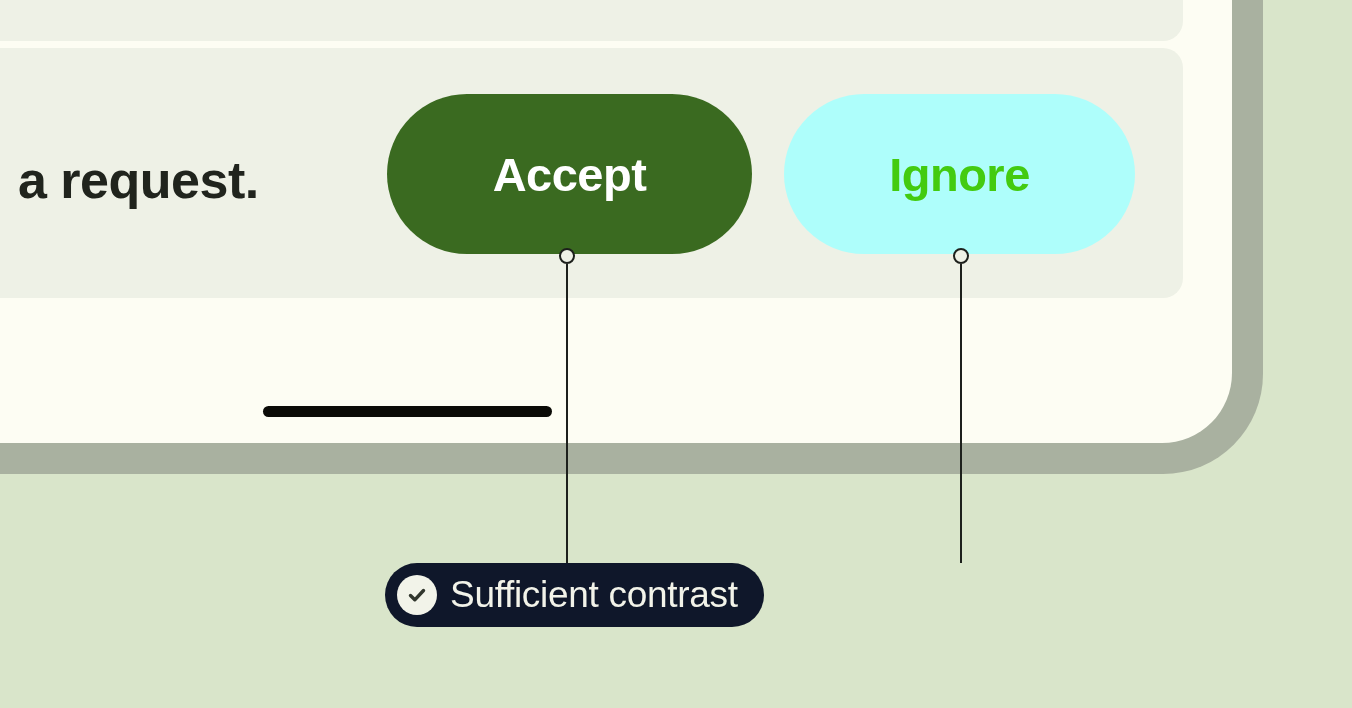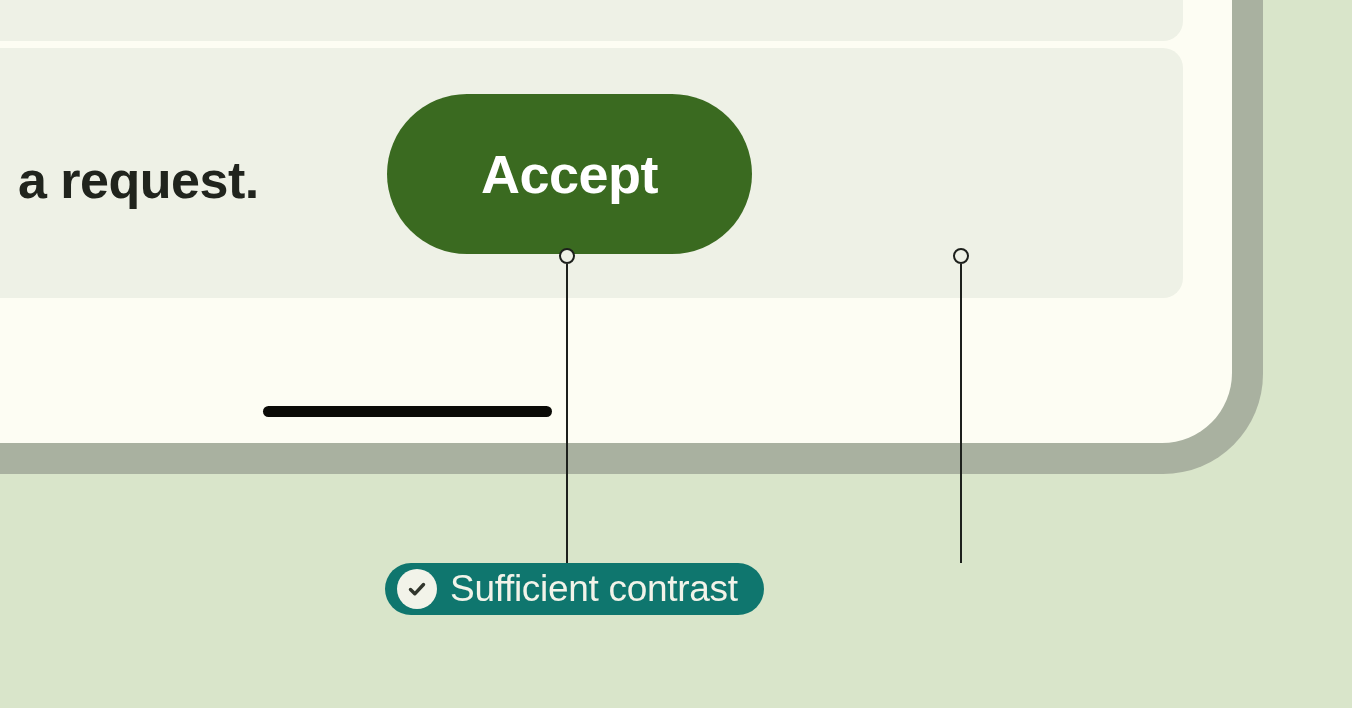--- a/index.html
+++ b/index.html
@@ -49,21 +49,21 @@
   .pill-button {
     position: absolute;
     top: 94px;
     height: 160px;
     border-radius: 80px;
     border: none;
     display: flex;
     align-items: center;
     justify-content: center;
     font-family: "Liberation Sans", sans-serif;
-    font-size: 54px;
+    font-size: 47px;
     font-weight: 700;
     letter-spacing: -0.5px;
     cursor: pointer;
     padding: 0;
   }
   .btn-accept { left: 387px; width: 365px; background: #3a6a20; color: #ffffff; }
   .btn-ignore { left: 784px; width: 351px; background: #aefefb; color: #43cb10; }
   .home-indicator {
     position: absolute;
     left: 263px; top: 406px;
@@ -85,24 +85,24 @@
     position: absolute;
     top: 264px;
     width: 2px; height: 299px;
     background: #1d201c;
   }
   .line-accept { left: 566px; }
   .line-ignore { left: 960px; }
   .callout {
     position: absolute;
     top: 563px;
-    height: 52px;
+    height: 64px;
     min-width: 200px;
     border-radius: 32px;
-    background: #0f766e;
+    background: #0f172a;
     display: inline-flex;
     align-items: center;
     padding: 0 26px 0 12px;
     gap: 13px;
     white-space: nowrap;
   }
   .callout-accept { left: 385px; min-width: 367px; }
   .callout-ignore { left: 812px; min-width: 290px; }
   .icon-circle {
     width: 40px; height: 40px;
@@ -128,20 +128,21 @@
   <div class="device-screen"></div>
 
   <div class="card card-top"></div>
 
   <div class="card card-main"></div>
 
   <div class="message">a request.</div>
 
   <button class="pill-button btn-accept">Accept</button>
 
+  <button class="pill-button btn-ignore">Ignore</button>
 
   <div class="home-indicator"></div>
 
   <div class="callout-line line-accept"></div>
   <div class="callout-line line-ignore"></div>
   <div class="marker marker-accept"></div>
   <div class="marker marker-ignore"></div>
 
   <div class="callout callout-accept">
     <span class="icon-circle">

